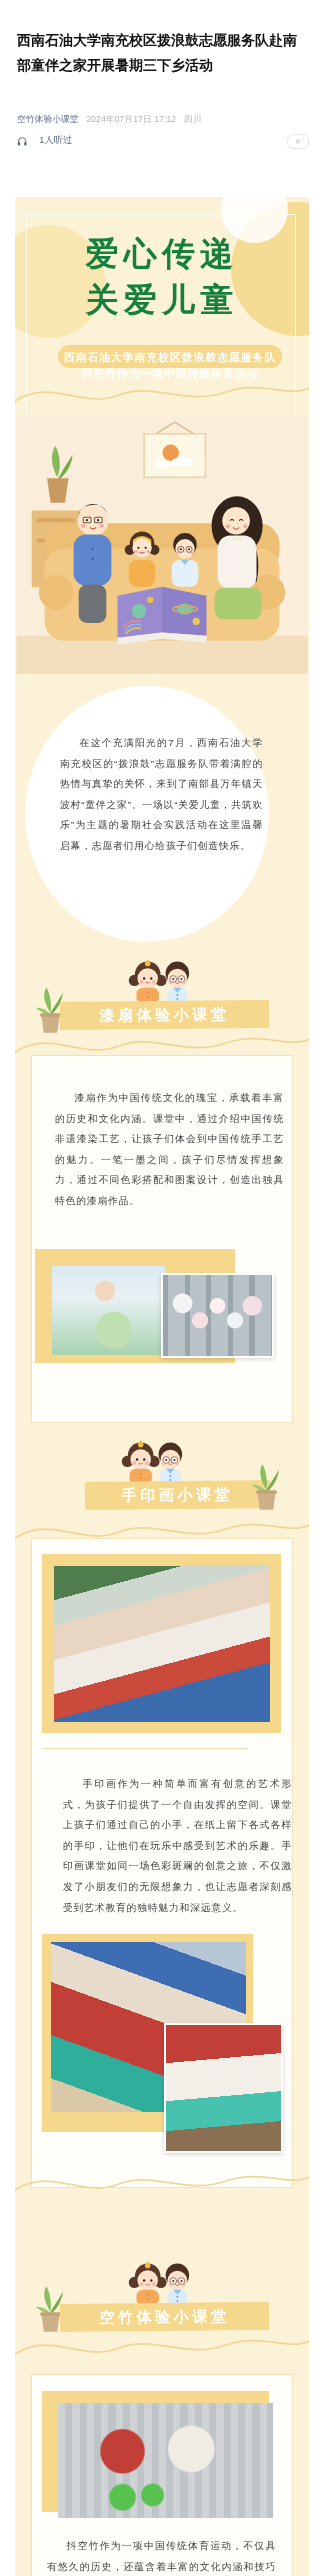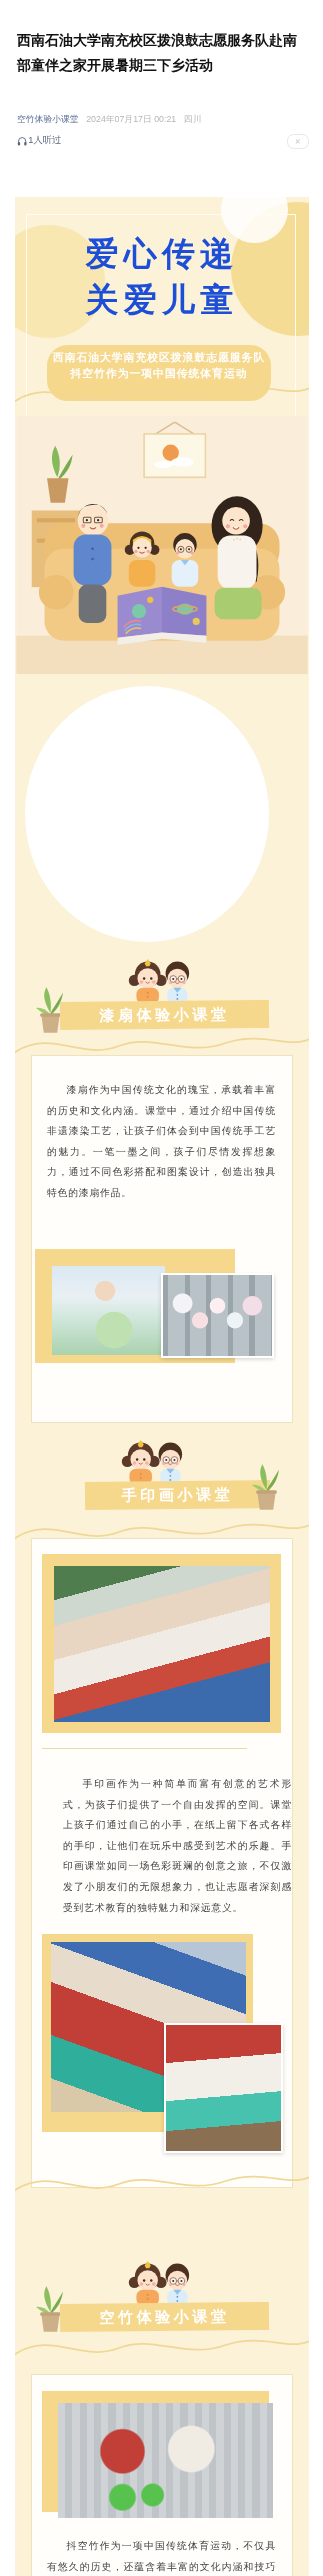--- a/index.html
+++ b/index.html
@@ -6,33 +6,33 @@
   #page{position:relative;width:324px;height:3668px;background:#ffffff;
         font-family:"Liberation Sans","DejaVu Sans",sans-serif;overflow:hidden;}
   .abs{position:absolute;}
 
   
   .art-title{left:17px;top:18.5px;width:290px;font-size:14px;line-height:25px;
              font-weight:700;color:#121212;}
   .meta-row{left:17px;top:114px;width:289px;font-size:8.8px;white-space:nowrap;}
   .acct-link{color:#576b95;cursor:pointer;}
   .meta-dim{color:#b5b5b5;margin-left:5.2px;}
-  .audio-row{left:17px;top:134px;height:13.4px;display:flex;align-items:center;gap:1px;
+  .audio-row{left:17px;top:134px;height:13.4px;display:flex;align-items:center;gap:12px;
              color:#56667d;font-size:9.3px;}
   .close-pill{left:287px;top:134px;width:19.6px;height:13px;border:0.5px solid #e7e7e7;
               border-radius:6.7px;color:#c3c3c3;font-size:7.2px;display:flex;
               align-items:center;justify-content:center;background:#fff;}
 
   
   .card{left:15px;top:197px;width:294px;height:3279px;background:#FBF2D8;overflow:hidden;}
   .deco-circle{border-radius:50%;}
   .frame{left:11.3px;top:16.5px;width:268px;height:201px;border:1px solid #FFFDF1;}
   .banner-title{left:0;top:34px;width:294px;text-align:center;font-size:33px;
-                line-height:46px;font-weight:800;color:#1d4ed8;letter-spacing:5.2px;}
-  .banner-pill{left:32px;top:148px;width:224px;height:56px;background:#F6D88D;
+                line-height:46px;font-weight:800;color:#15803d;letter-spacing:5.2px;}
+  .banner-pill{left:43px;top:148px;width:224px;height:23px;background:#F6D88D;
                border-radius:20.6px;color:#fff;text-align:center;font-size:10.8px;
                font-weight:700;letter-spacing:1px;padding-top:4.1px;box-sizing:border-box;
                line-height:16px;}
   .wave{pointer-events:none;}
 
   
   .kids{width:67px;height:45px;}
   .plant{width:31px;height:52px;}
   .ribbon{height:28px;background:#F6D88D;color:#fff;text-align:center;font-size:15px;
           font-weight:700;letter-spacing:3.6px;line-height:28px;transform:rotate(-0.6deg);}
@@ -114,21 +114,21 @@
     </g>
     <path id="wavep" d="M0,48 C70,8 130,62 200,38 C270,14 330,58 410,32 C480,12 530,42 570,26" fill="none" stroke="#F1D795" stroke-width="3"></path>
   </defs>
 </svg>
 
 <div id="page">
 
   <h1 class="abs art-title">西南石油大学南充校区拨浪鼓志愿服务队赴南部童伴之家开展暑期三下乡活动</h1>
   <div class="abs meta-row">
     <span class="acct-link">空竹体验小课堂</span>
-    <span class="meta-dim">2024年07月17日 00:21</span>
+    <span class="meta-dim">2024年07月17日 17:12</span>
     <span class="meta-dim">四川</span>
   </div>
   <div class="abs audio-row">
     <svg width="10.3" height="11.3" viewBox="0 0 20 22">
       <path d="M3,17 v-5 a7,7 0 0 1 14,0 v5" fill="none" stroke="#56667d" stroke-width="1.8"></path>
       <rect x="1.5" y="13.5" width="4.5" height="7" rx="2.2" fill="#56667d"></rect>
       <rect x="14" y="13.5" width="4.5" height="7" rx="2.2" fill="#56667d"></rect>
     </svg>
     <span>1人听过</span>
   </div>
@@ -234,34 +234,35 @@
       <circle cx="262" cy="360" r="6" fill="#F2C23E"></circle>
       <ellipse cx="330" cy="378" rx="16" ry="11" fill="#7CC9A9"></ellipse>
       <ellipse cx="330" cy="378" rx="24" ry="6" fill="none" stroke="#D8A860" stroke-width="3"></ellipse>
       <circle cx="352" cy="402" r="7" fill="#E8C85A"></circle>
       <path d="M210,414 q14,-18 34,-12" stroke="#E88A8A" stroke-width="3" fill="none"></path>
       <path d="M212,420 q14,-16 32,-11" stroke="#8AB8E8" stroke-width="3" fill="none"></path>
       <path d="M214,426 q13,-14 30,-10" stroke="#E8C85A" stroke-width="3" fill="none"></path>
     </svg>
 
     <div class="abs" style="left:9.8px;top:489px;width:244px;height:256px;background:#fff;border-radius:50%;"></div>
+    <p class="abs para" style="left:45px;top:536px;width:203px;margin:0;">在这个充满阳光的7月，西南石油大学南充校区的“拨浪鼓”志愿服务队带着满腔的热情与真挚的关怀，来到了南部县万年镇天波村“童伴之家”。一场以“关爱儿童，共筑欢乐”为主题的暑期社会实践活动在这里温馨启幕，志愿者们用心给孩子们创造快乐。</p>
 
     <svg class="abs kids" style="left:113px;top:762px;" viewBox="0 0 130 88">
         <use href="#kids-pair"></use>
       </svg>
     <svg class="abs plant" style="left:20px;top:785px;" viewBox="0 0 60 100">
         <use href="#plant-pot"></use>
       </svg>
     <div class="abs ribbon" style="left:45px;top:804px;width:209px;">漆扇体验小课堂</div>
     <svg class="abs wave" style="left:0;top:827px;" width="294" height="41" viewBox="0 0 570 70" preserveAspectRatio="none">
         <use href="#wavep"></use>
       </svg>
 
     <div class="abs wbox" style="top:858px;height:368px;"></div>
-    <p class="abs para" style="left:32px;top:883px;margin:0;">漆扇作为中国传统文化的瑰宝，承载着丰富的历史和文化内涵。课堂中，通过介绍中国传统非遗漆染工艺，让孩子们体会到中国传统手工艺的魅力。一笔一墨之间，孩子们尽情发挥想象力，通过不同色彩搭配和图案设计，创造出独具特色的漆扇作品。</p>
+    <p class="abs para" style="left:32px;top:883px;margin:8px;">漆扇作为中国传统文化的瑰宝，承载着丰富的历史和文化内涵。课堂中，通过介绍中国传统非遗漆染工艺，让孩子们体会到中国传统手工艺的魅力。一笔一墨之间，孩子们尽情发挥想象力，通过不同色彩搭配和图案设计，创造出独具特色的漆扇作品。</p>
     <div class="abs yblock" style="left:20px;top:1052px;width:200px;height:114px;"></div>
     <div class="abs photo ph-bucket" style="left:37px;top:1069px;width:113px;height:89px;"></div>
     <div class="abs photo ph-fans overlay-photo" style="left:146px;top:1076px;width:109px;height:81px;"></div>
 
     <svg class="abs kids" style="left:106px;top:1243px;" viewBox="0 0 130 88">
         <use href="#kids-pair"></use>
       </svg>
     <div class="abs ribbon" style="left:70px;top:1284px;width:185px;">手印画小课堂</div>
     <svg class="abs plant" style="left:236px;top:1262px;" viewBox="0 0 60 100">
         <use href="#plant-pot"></use>

